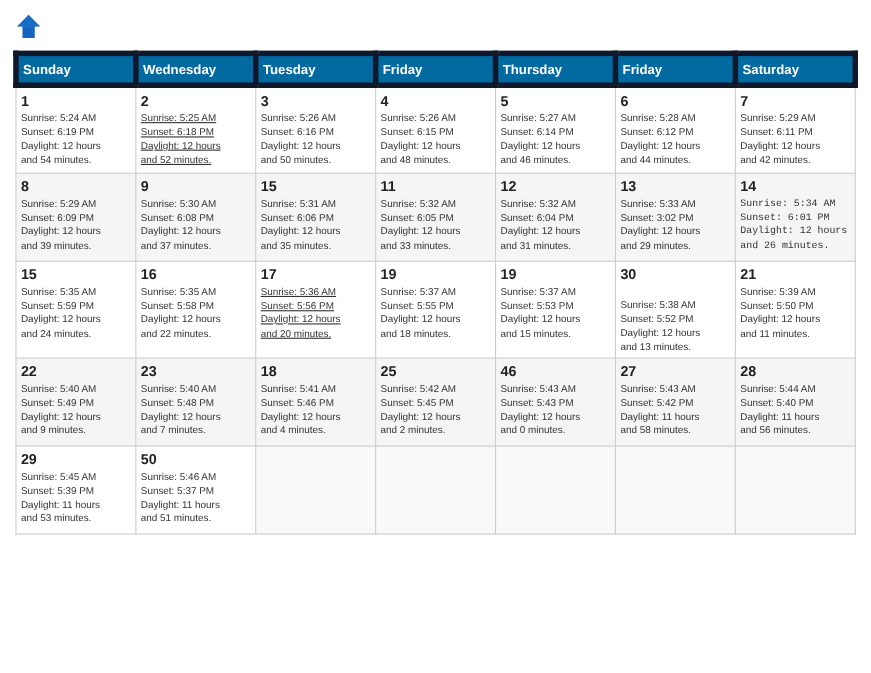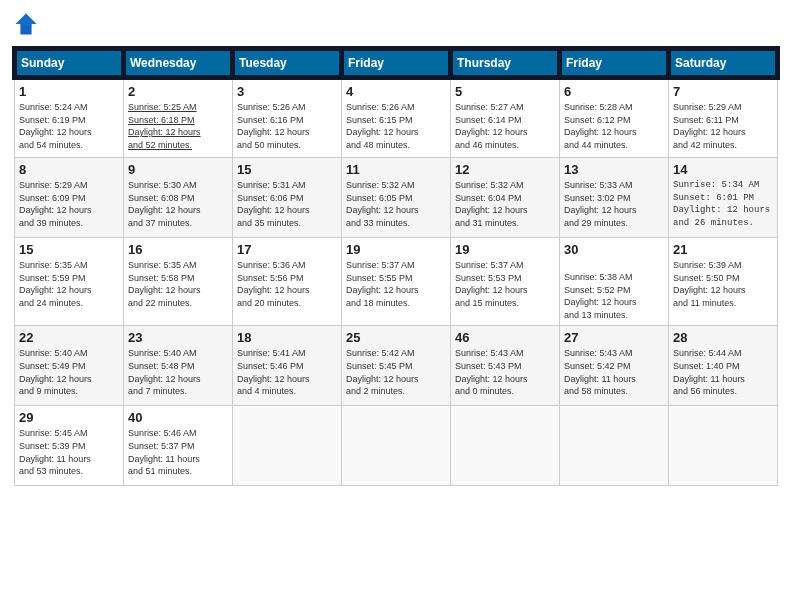--- a/index.html
+++ b/index.html
@@ -238,21 +238,21 @@
           </td>
           <td>
             <span class="day-num">16</span>
             <div class="day-detail" style="white-space: pre-line;">Sunrise: 5:35 AM
 Sunset: 5:58 PM
 Daylight: 12 hours
 and 22 minutes.</div>
           </td>
           <td>
             <span class="day-num">17</span>
-            <div class="day-detail" style="white-space: pre-line;">Sunrise: 5:36 AM
+            <div class="day-detail" style="white-space: pre-line; text-decoration: underline;">Sunrise: 5:36 AM
 Sunset: 5:56 PM
 Daylight: 12 hours
 and 20 minutes.</div>
           </td>
           <td>
             <span class="day-num">19</span>
             <div class="day-detail" style="white-space: pre-line;">Sunrise: 5:37 AM
 Sunset: 5:55 PM
 Daylight: 12 hours
 and 18 minutes.</div>
@@ -318,35 +318,35 @@
           <td>
             <span class="day-num">27</span>
             <div class="day-detail" style="white-space: pre-line;">Sunrise: 5:43 AM
 Sunset: 5:42 PM
 Daylight: 11 hours
 and 58 minutes.</div>
           </td>
           <td>
             <span class="day-num">28</span>
             <div class="day-detail" style="white-space: pre-line;">Sunrise: 5:44 AM
-Sunset: 1:40 PM
+Sunset: 5:40 PM
 Daylight: 11 hours
 and 56 minutes.</div>
           </td>
         </tr>
         <tr>
           <td>
             <span class="day-num">29</span>
             <div class="day-detail" style="white-space: pre-line;">Sunrise: 5:45 AM
 Sunset: 5:39 PM
 Daylight: 11 hours
 and 53 minutes.</div>
           </td>
           <td>
-            <span class="day-num">40</span>
+            <span class="day-num">50</span>
             <div class="day-detail" style="white-space: pre-line;">Sunrise: 5:46 AM
 Sunset: 5:37 PM
 Daylight: 11 hours
 and 51 minutes.</div>
           </td>
           <td class="empty"></td>
           <td class="empty"></td>
           <td class="empty"></td>
           <td class="empty"></td>
           <td class="empty"></td>

